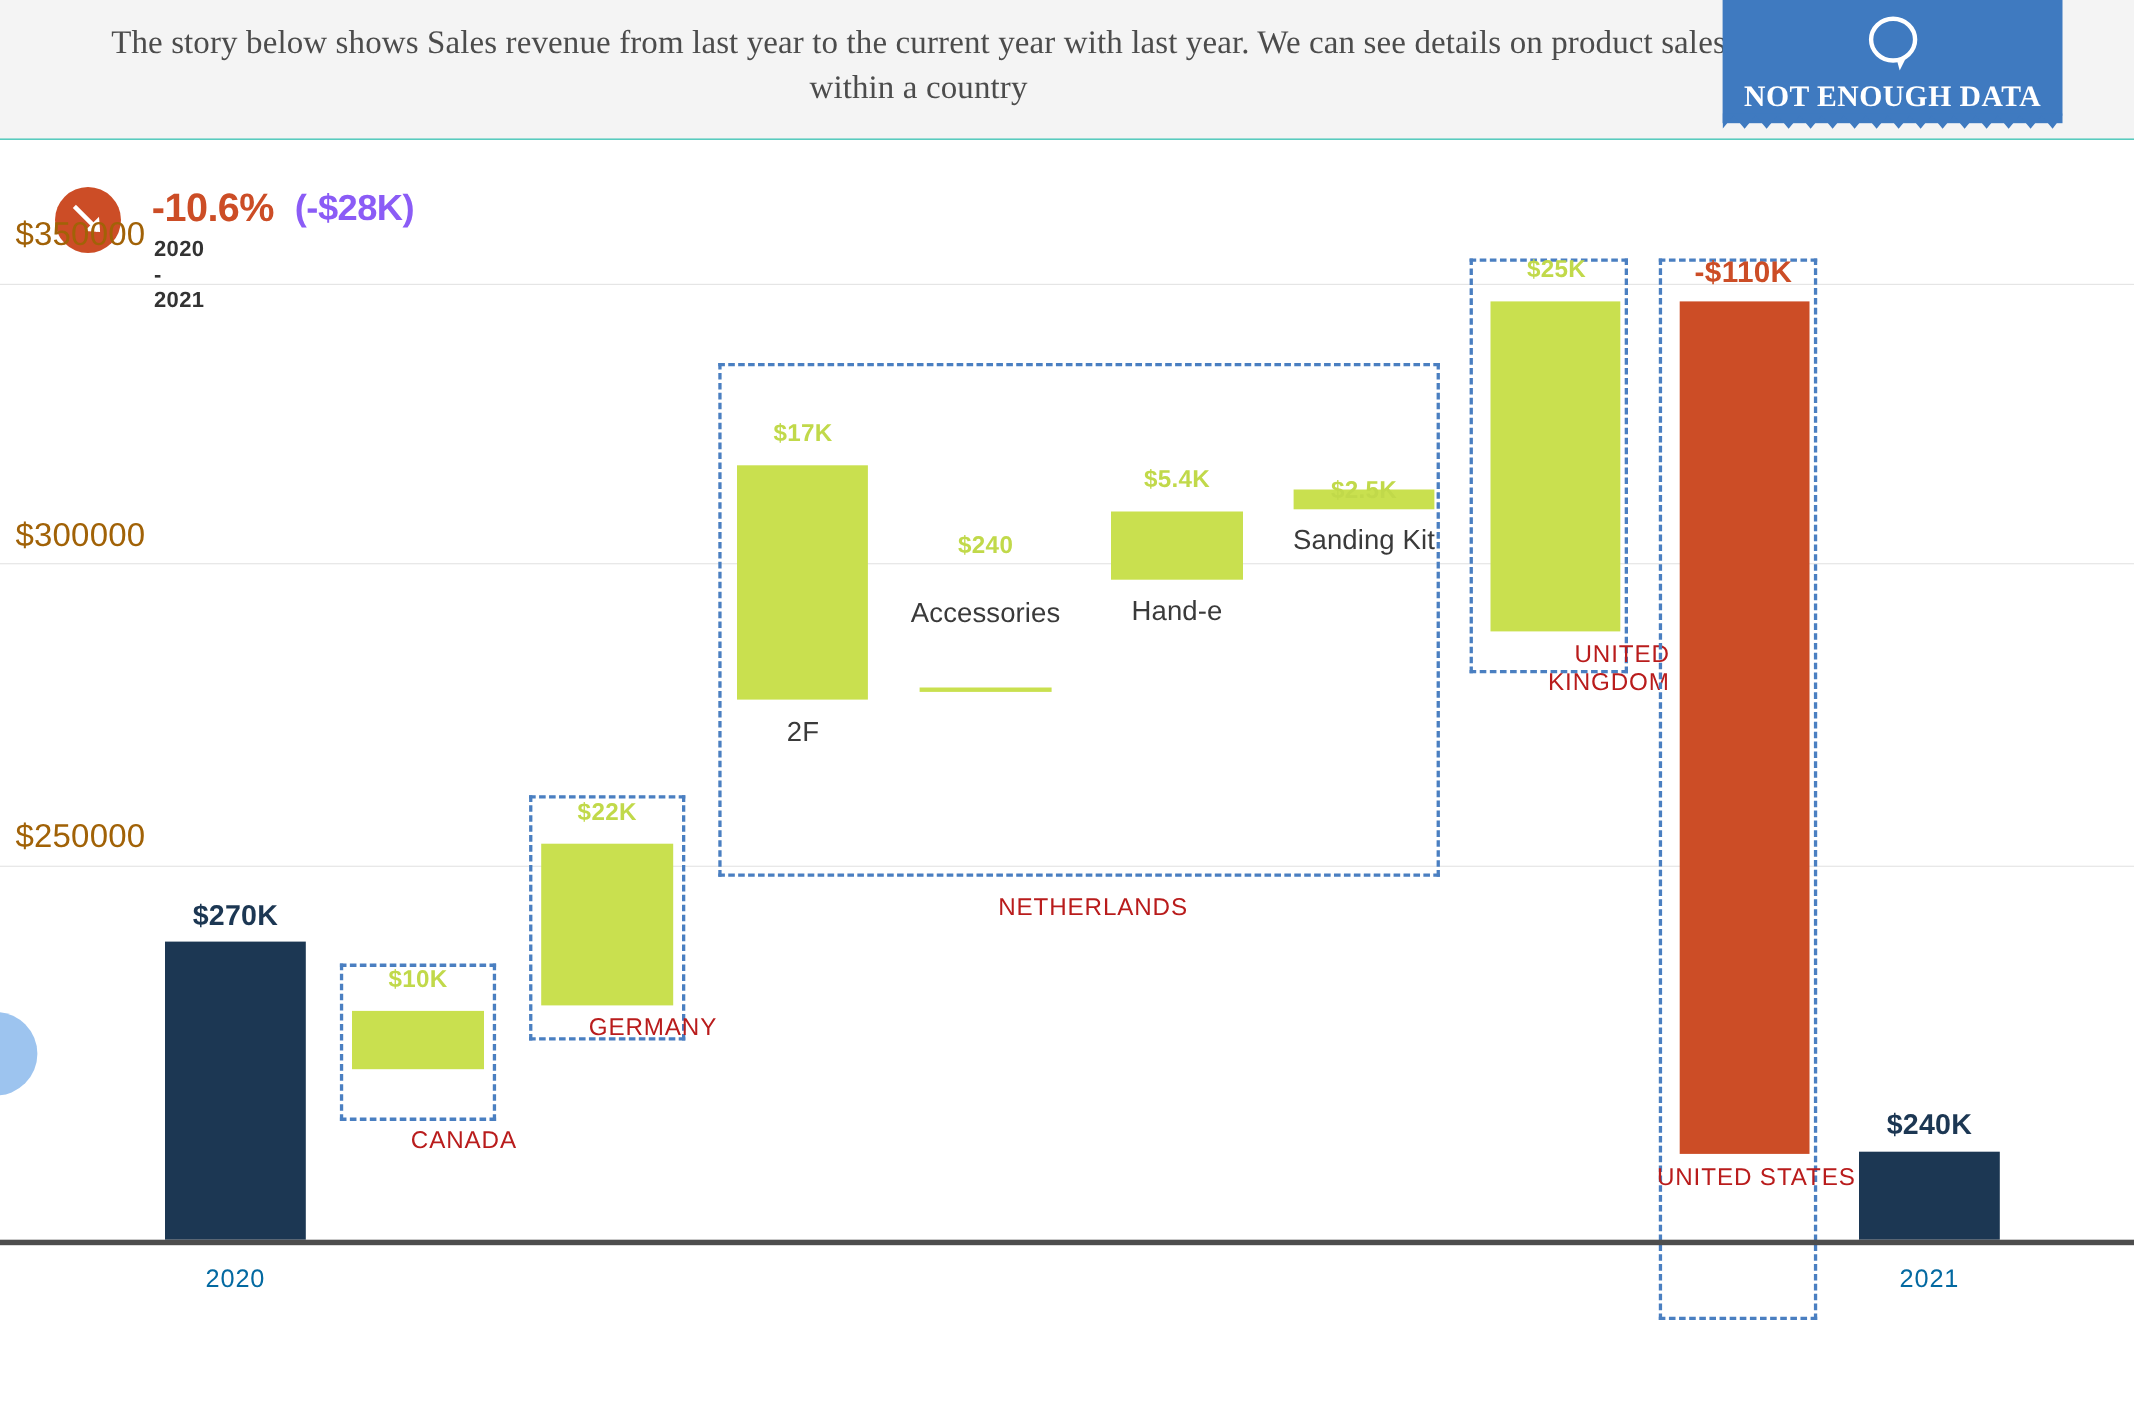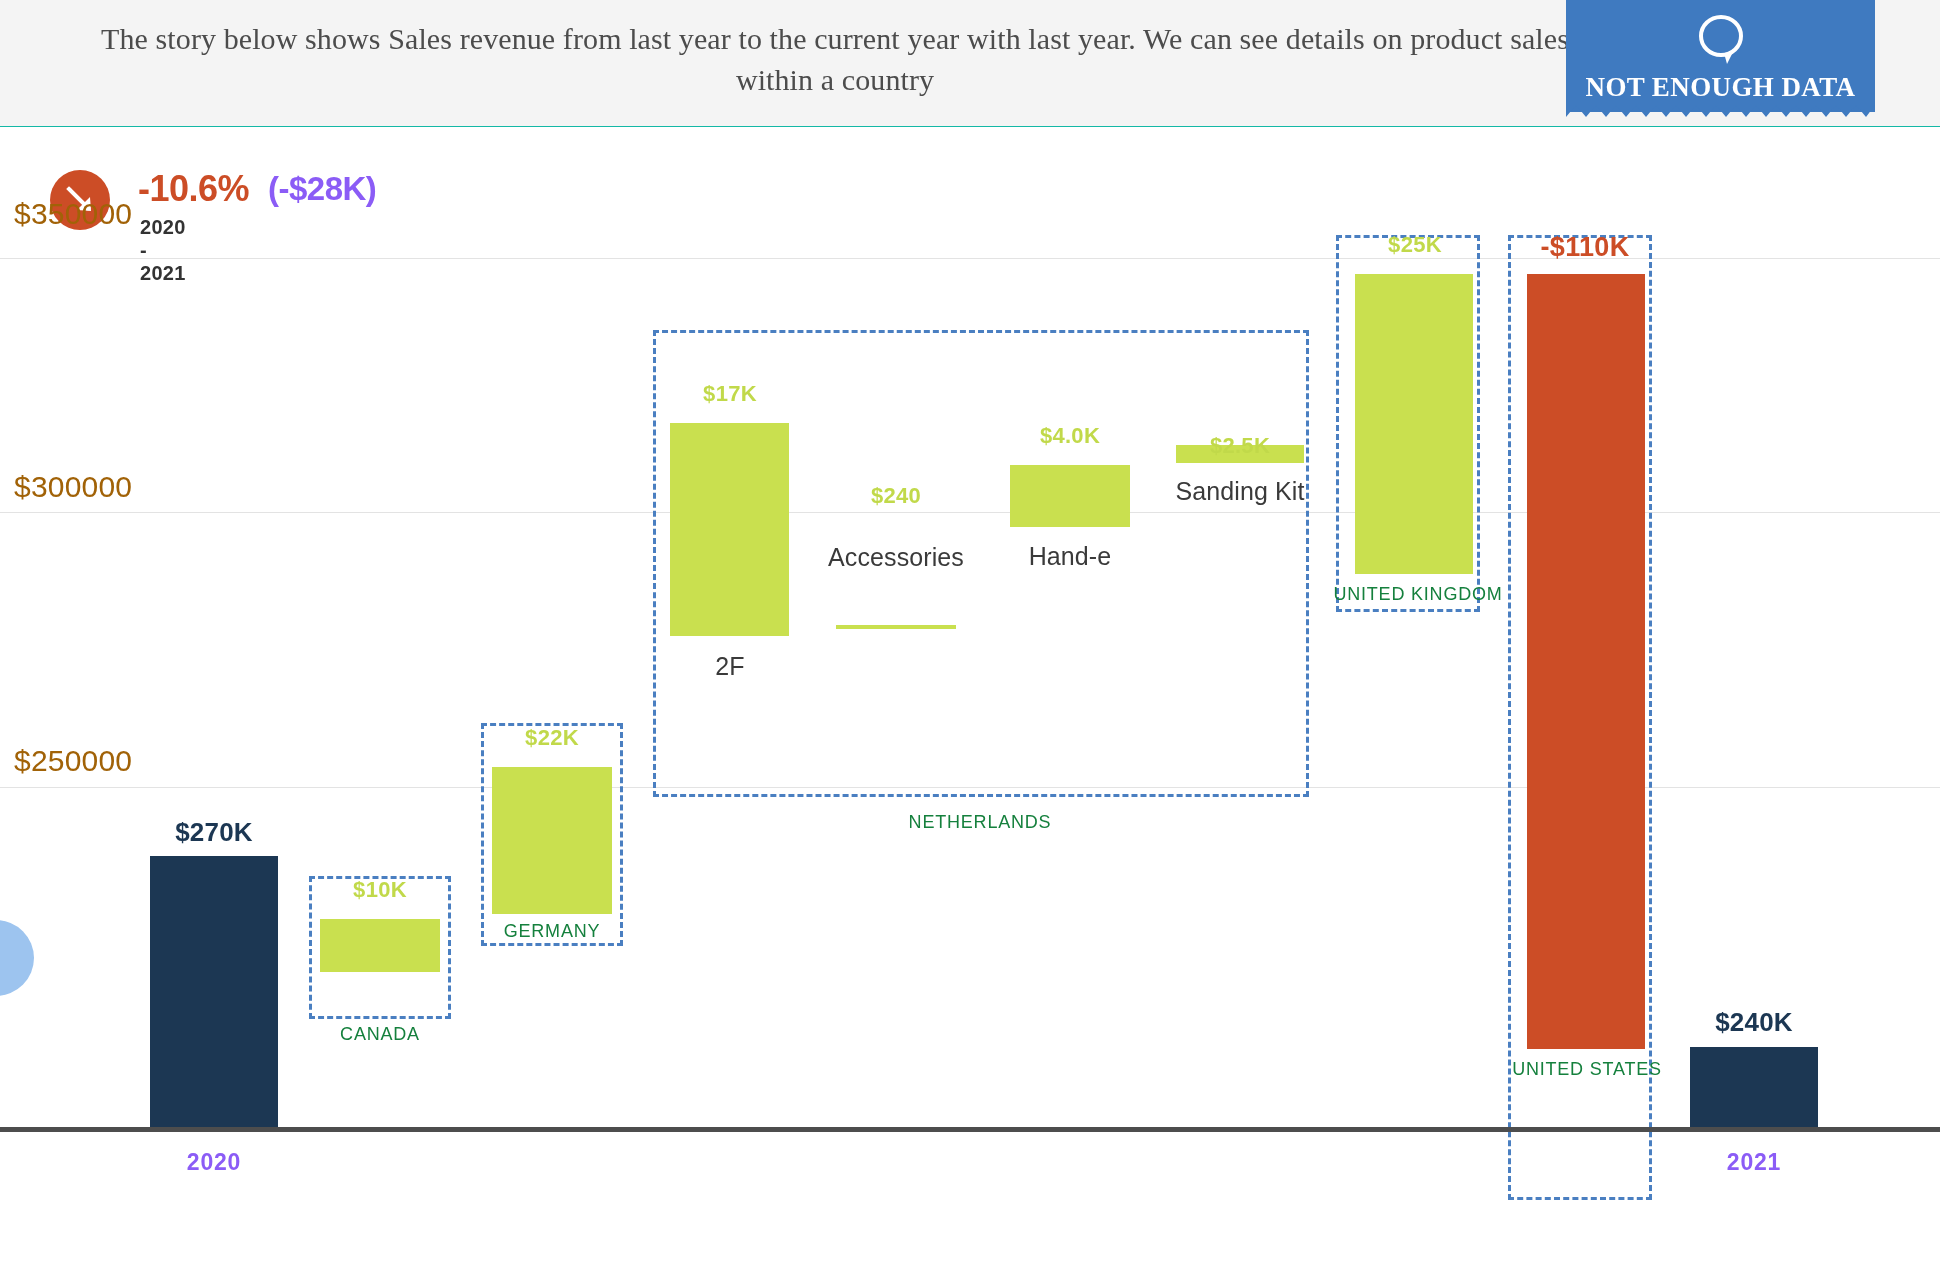--- a/index.html
+++ b/index.html
@@ -187,42 +187,42 @@
   }
   .val-down {
     font-size: 27px;
     font-weight: bold;
     color: #cc4d26;
     letter-spacing: 0.3px;
   }
 
   .cat-label {
     position: absolute;
-    text-align: center;
+    text-align: right;
     white-space: nowrap;
-    font-size: 18px;
-    color: #15803d;
+    font-size: 22px;
+    color: #b91c1c;
     letter-spacing: 0.8px;
   }
   .cat-label.wrap { white-space: normal; line-height: 25px; }
   .prod-label {
     position: absolute;
     text-align: center;
     white-space: nowrap;
     font-size: 25px;
     color: #3a3a3a;
     letter-spacing: 0.1px;
   }
   .xtick-label {
     position: absolute;
     text-align: center;
     white-space: nowrap;
     font-size: 23px;
-    font-weight: bold;
-    color: #8b5cf6;
+    font-weight: normal;
+    color: #0369a1;
     letter-spacing: 0.8px;
   }
 
   
   .sel-box {
     position: absolute;
     border: 3px dashed #4a7fc1;
     box-sizing: border-box;
     pointer-events: none;
   }
@@ -297,21 +297,21 @@
 
   <div class="bar bar-up" style="left:670px; top:296px; width:119px; height:213px;"></div>
   <div class="bar-value val-up" style="left:640px; top:254px; width:180px;">$17K</div>
   <div class="prod-label" style="left:640px; top:525px; width:180px;">2F</div>
 
   <div class="bar bar-up" style="left:836px; top:498px; width:120px; height:4px;"></div>
   <div class="bar-value val-up" style="left:806px; top:356px; width:180px;">$240</div>
   <div class="prod-label" style="left:806px; top:416px; width:180px;">Accessories</div>
 
   <div class="bar bar-up" style="left:1010px; top:338px; width:120px; height:62px;"></div>
-  <div class="bar-value val-up" style="left:980px; top:296px; width:180px;">$4.0K</div>
+  <div class="bar-value val-up" style="left:980px; top:296px; width:180px;">$5.4K</div>
   <div class="prod-label" style="left:980px; top:415px; width:180px;">Hand-e</div>
 
   <div class="bar bar-up" style="left:1176px; top:318px; width:128px; height:18px;"></div>
   <div class="bar-value val-up" style="left:1150px; top:286px; width:180px;margin-top:20px;">$2.5K</div>
   <div class="prod-label" style="left:1150px; top:350px; width:180px;">Sanding Kit</div>
 
   <div class="cat-label" style="left:880px; top:685px; width:200px;">NETHERLANDS</div>
 
   <div class="sel-box" style="left:1336px; top:108px; width:144px; height:377px;"></div>
   <div class="bar bar-up" style="left:1355px; top:147px; width:118px; height:300px;"></div>

